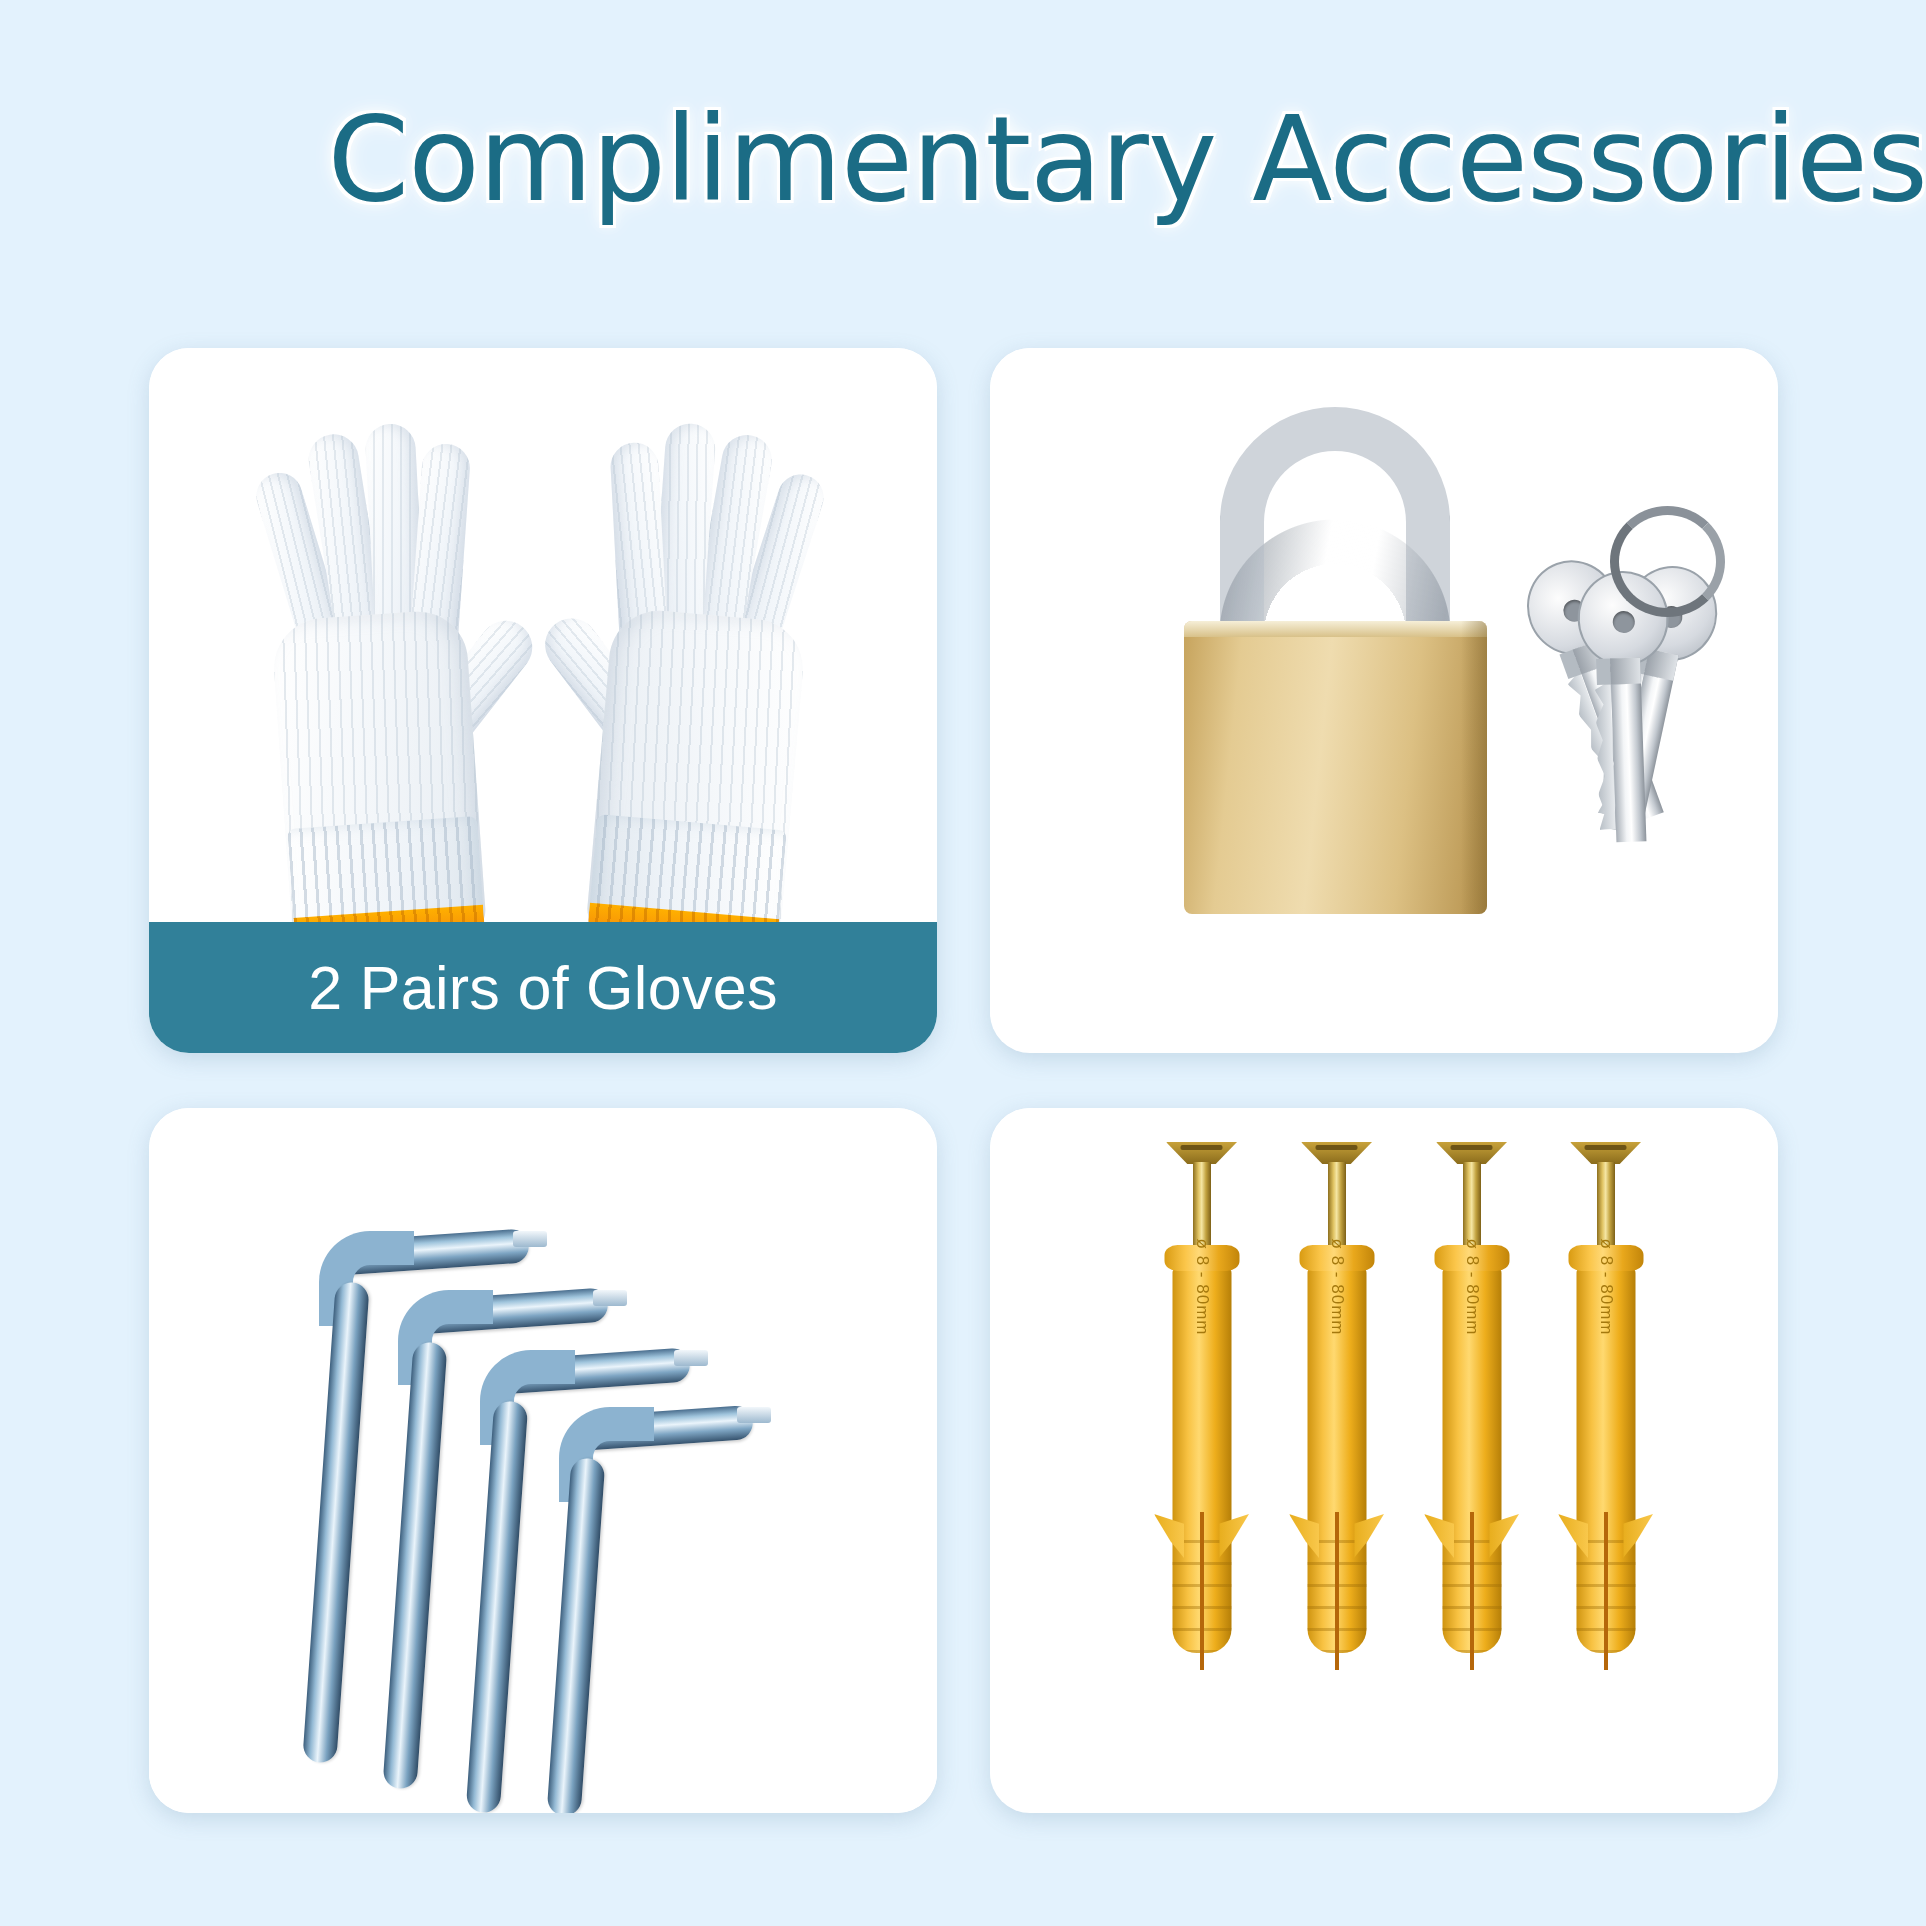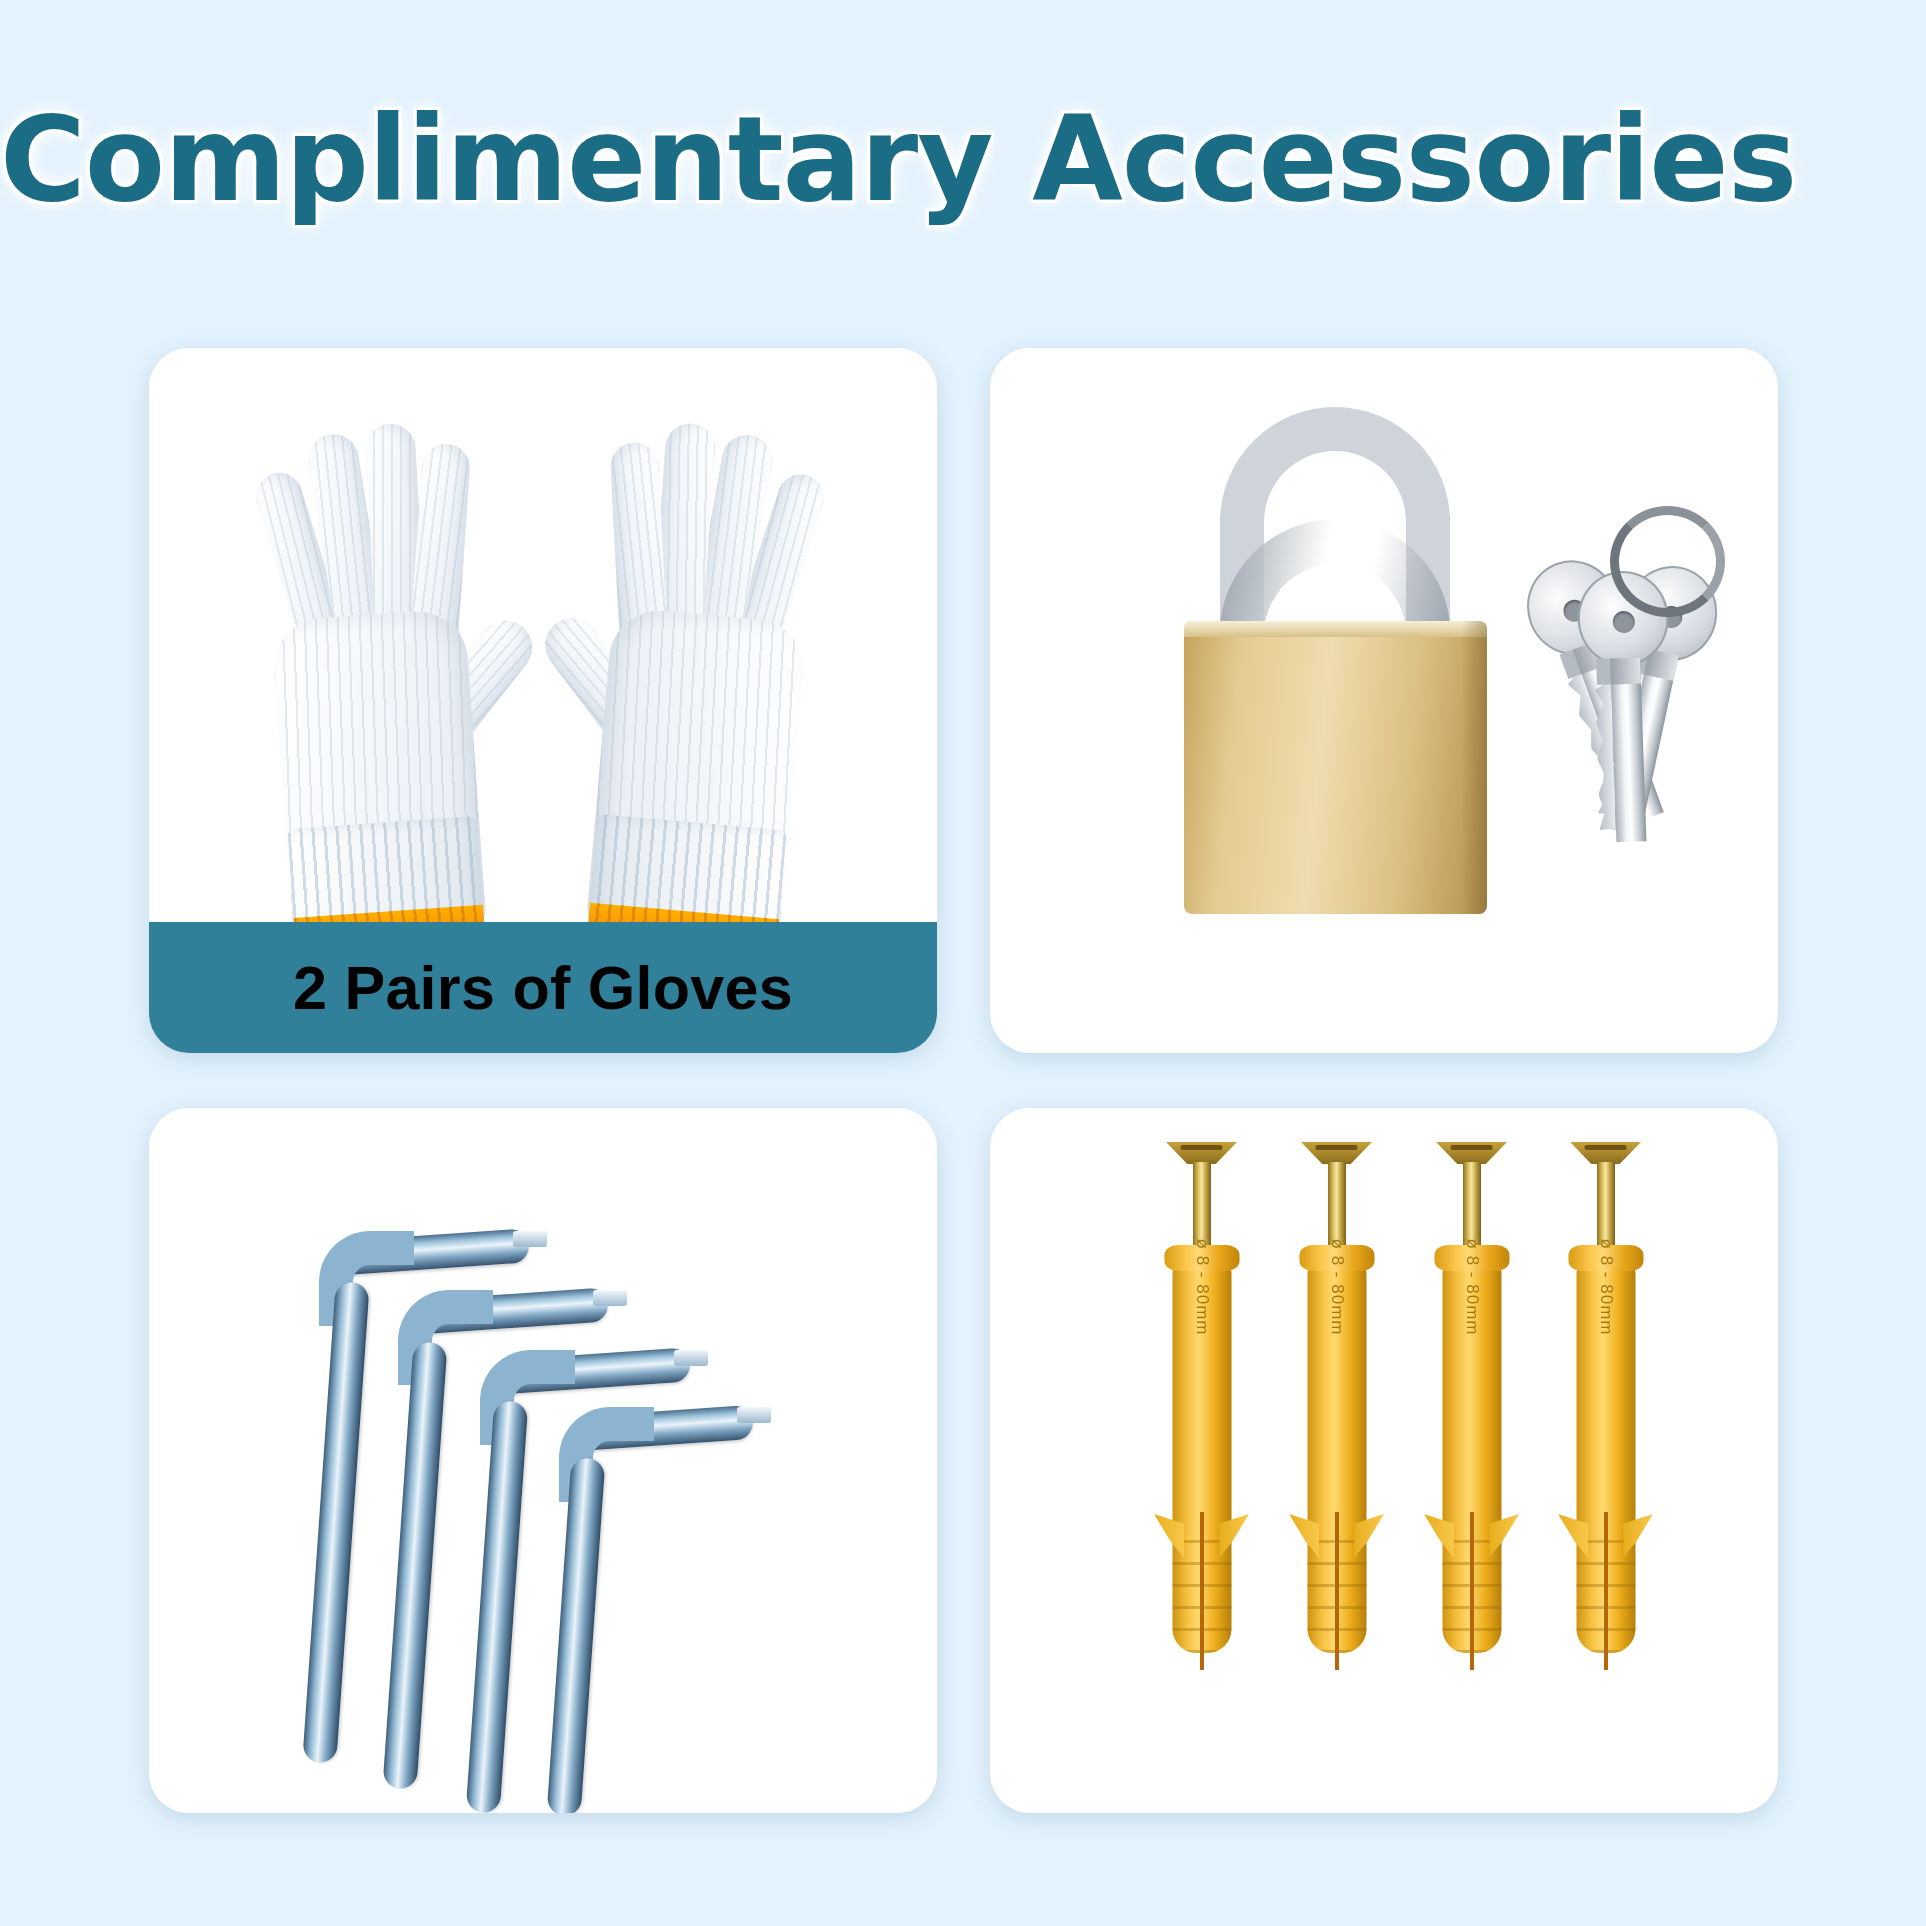--- a/index.html
+++ b/index.html
@@ -14,23 +14,23 @@
     background: #e3f2fd;
     font-family: "Liberation Sans", sans-serif;
   }
 
   
   .page-title {
     position: absolute;
     top: 91px;
     left: 0;
     width: 1927px;
-    text-align: left;
+    text-align: right;
     font-family: "DejaVu Sans", sans-serif;
-    font-weight: bold;
+    font-weight: normal;
     font-size: 117px;
     letter-spacing: -1px;
     color: #1b6c85;
     text-shadow:
        3px  3px 0 #ffffff, -3px  3px 0 #ffffff,
        3px -3px 0 #ffffff, -3px -3px 0 #ffffff,
        0 0 14px #ffffff, 0 0 22px #ffffff;
     white-space: nowrap;
   }
 
@@ -62,26 +62,26 @@
     height: 574px;
     background: #ffffff;
     overflow: hidden;
   }
 
   .card-caption {
     position: absolute;
     left: 0; right: 0; bottom: 0;
     height: 131px;
     background: #318099;
-    color: #000000;
+    color: #ffffff;
     display: flex;
     align-items: center;
     justify-content: center;
     font-size: 61px;
-    font-weight: 700;
+    font-weight: 400;
     letter-spacing: 0.3px;
     z-index: 6;
   }
 
   
   .gloves { position:absolute; left:50%; top:40px; width:614px; height:564px; transform:translateX(-50%); }
   .glove { position:absolute; width:248px; height:554px; }
   .glove.left  { left: 10px;  transform: rotate(-4deg); }
   .glove.right { left: 347px; transform: rotate(5deg) scaleX(-1); }
 

